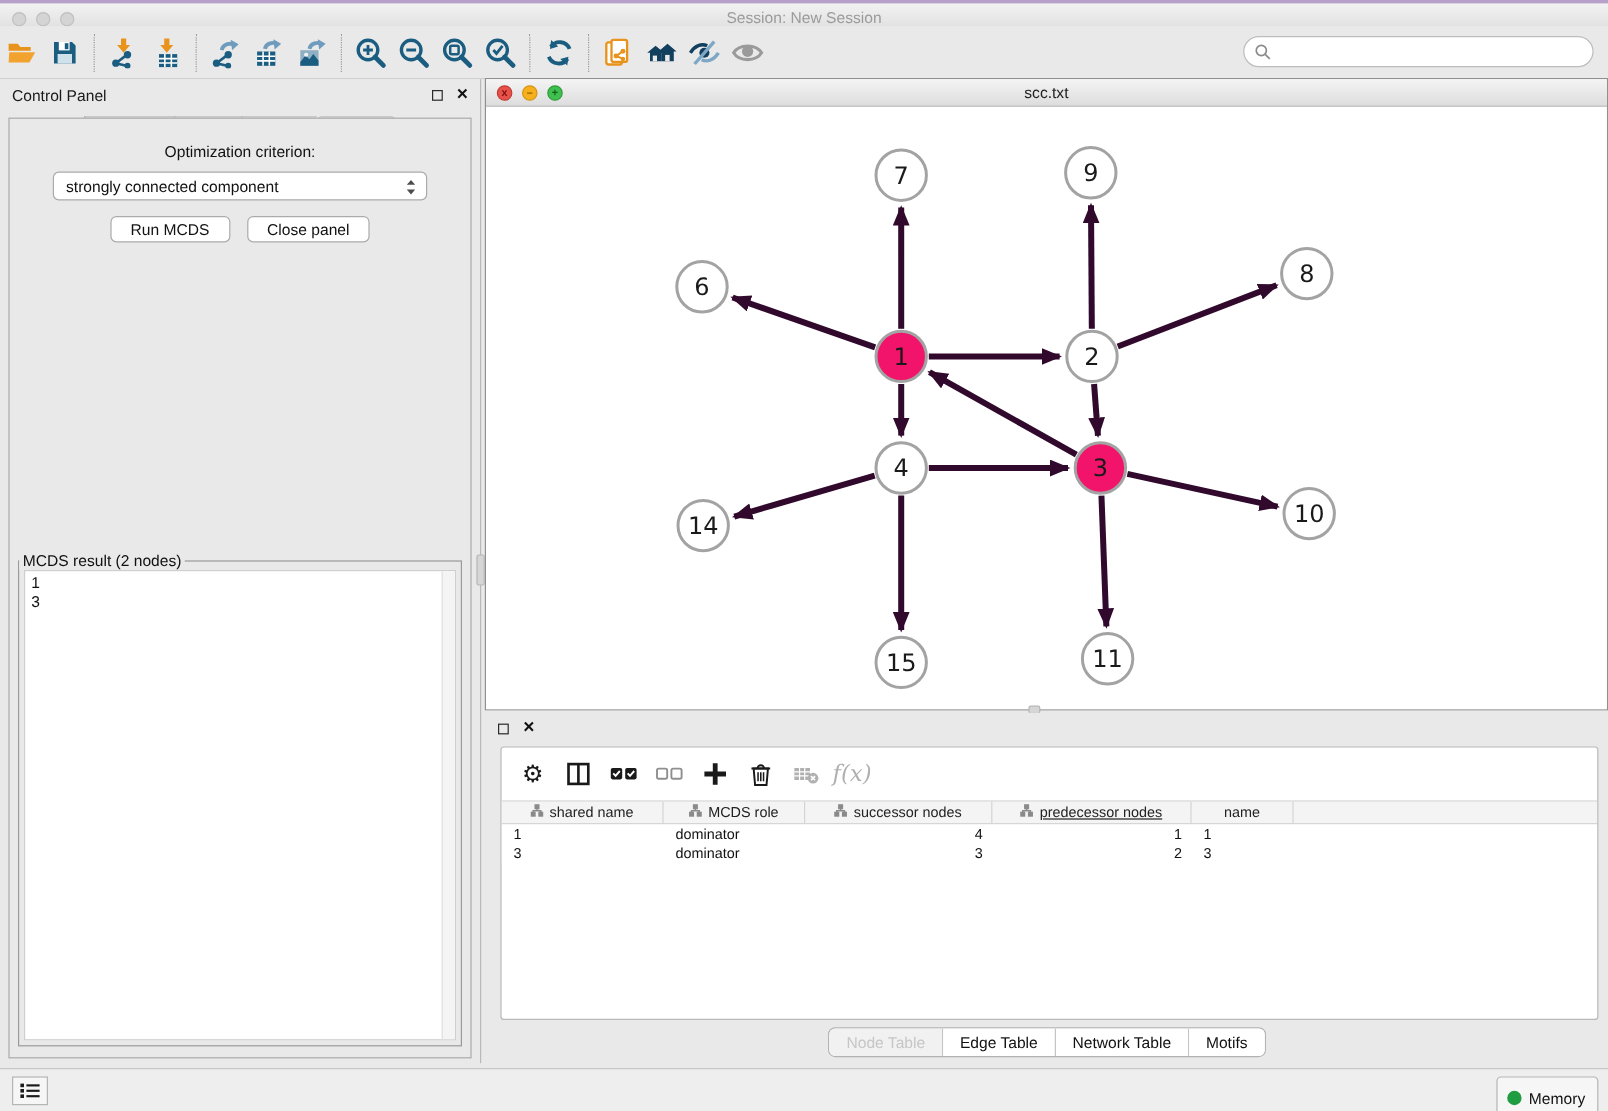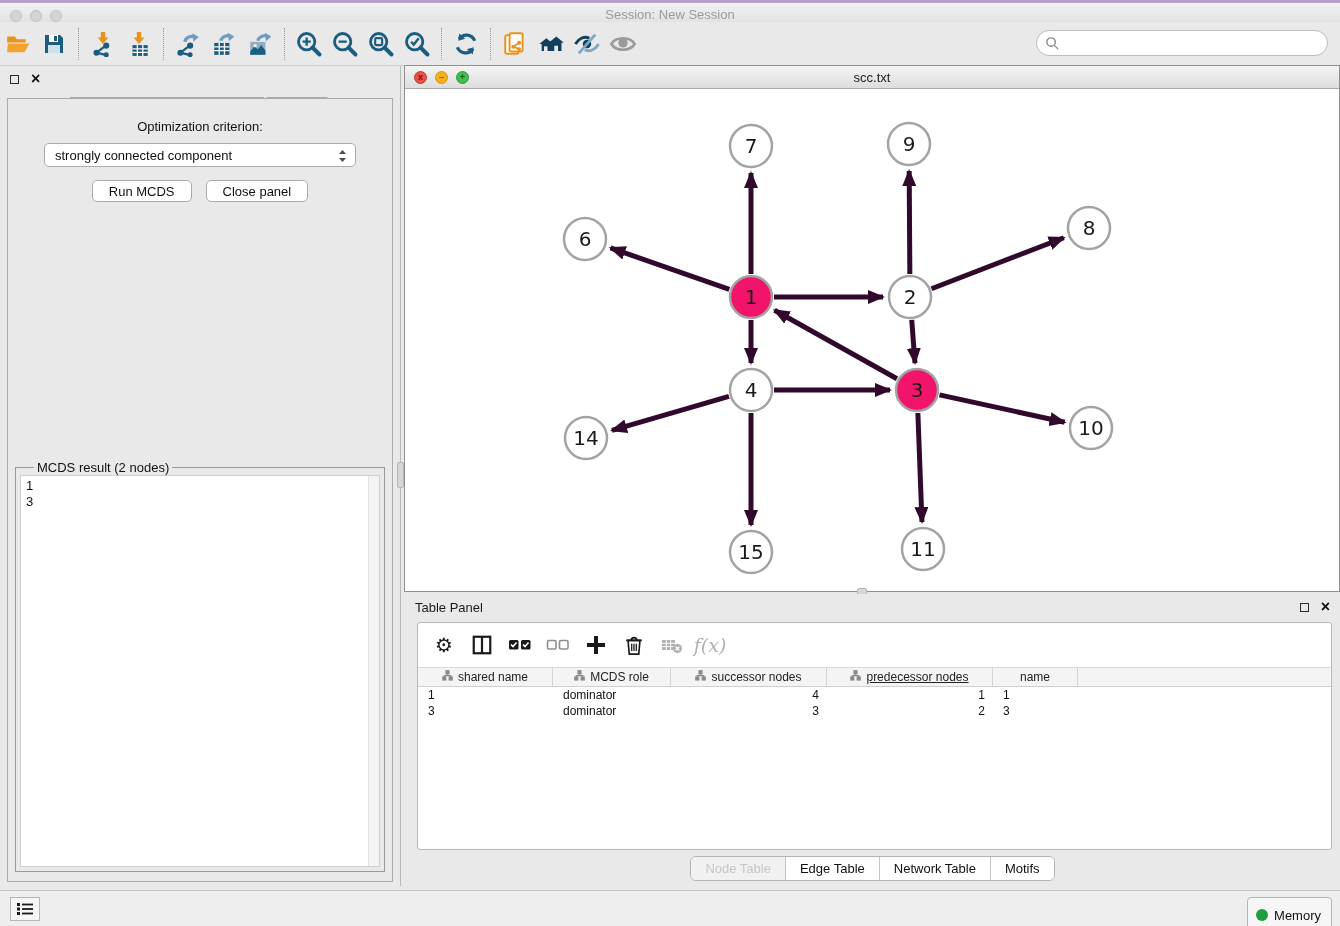--- a/index.html
+++ b/index.html
@@ -39,21 +39,21 @@
   .cp-content { position:absolute; left:7px; top:32px; right:7px; bottom:4px; border:1px solid #ababab;
     background:#e9e9e9; }
   .opt-label { text-align:center; font-size:13px; color:#111; margin-top:20px; }
   .dropdown { position:relative; margin:9px auto 0; width:312px; height:24px; background:#fff;
     border:1px solid #ababab; border-radius:5px; display:flex; align-items:center; padding:0 10px; font-size:13px; color:#111; }
   .dd-chevrons { position:absolute; right:7px; top:3px; }
   .btn-row { display:flex; justify-content:center; gap:14px; margin-top:13px; }
   .pbtn { height:22px; padding:0 16px; background:#fff; border:1px solid #ababab; border-radius:5px;
     font-size:13px; color:#111; display:flex; align-items:center; }
   .fieldset { position:absolute; left:7px; right:7px; top:368px; bottom:9px; border:1px solid #9a9a9a; }
-  .legend { position:absolute; left:18px; top:-8px; background:#e9e9e9; padding:0 3px; font-size:13px; color:#111; }
+  .legend { position:absolute; left:0; top:-8px; background:#e9e9e9; padding:0 3px; font-size:13px; color:#111; }
   .result-area { position:absolute; left:4px; right:4px; top:7px; bottom:4px; background:#fff; border:1px solid #cfcfcf; }
   .result-text { font-family:"Liberation Sans","DejaVu Sans",sans-serif; font-size:13px; color:#111;
     padding:2px 0 0 5px; white-space:pre; line-height:16px; }
   .result-scroll { position:absolute; right:0; top:0; width:11px; height:100%; background:#f4f4f4; border-left:1px solid #e0e0e0; }
 
   
   .v-grip { position:absolute; left:397px; top:462px; width:7px; height:26px; background:#d6d6d6;
     border:1px solid #b5b5b5; border-radius:2px; }
   .h-grip { position:absolute; left:857px; top:588px; width:10px; height:7px; background:#d6d6d6;
     border:1px solid #b5b5b5; border-radius:2px; }
@@ -261,20 +261,21 @@
       <svg width="15" height="15" viewBox="0 0 16 16">
           <circle cx="6.5" cy="6.5" r="4.5" stroke="#8a8a8a" stroke-width="1.5" fill="none"></circle>
           <path d="M10 10l4 4" stroke="#8a8a8a" stroke-width="1.5"></path>
         </svg>
       <input placeholder="" style="">
     </div>
   </div>
 
   <div class="control-panel">
     <div class="panel-head">
+      <span class="panel-title">Control Panel</span>
       <span class="float-btn"></span>
       <span class="close-btn">×</span>
     </div>
     <div class="ptabs">
         <div class="ptab">Network</div>
         <div class="ptab">Style</div>
         <div class="ptab">Select</div>
         <div class="ptab active">MCDS</div>
       </div>
     <div class="cp-content">
@@ -359,21 +360,20 @@
           <circle cx="518" cy="460" r="21" fill="#ffffff" stroke="#a3a3a3" stroke-width="2.5"></circle>
           <text x="518" y="467" text-anchor="middle" font-size="20" fill="#1a1a1a" font-family="&quot;DejaVu Sans&quot;, sans-serif">11</text>
         </svg>
     </div>
   </div>
 
   <div class="h-grip"></div>
 
   <div class="table-panel">
     <div class="panel-head">
-      <span class="panel-title">Table Panel</span>
       <span class="float-btn"></span>
       <span class="close-btn">×</span>
     </div>
     <div class="tp-card">
       <div class="tp-toolbar">
         <div class="tp-ibtn">
             <span class="gear-glyph">⚙</span>
           </div>
         <div class="tp-ibtn">
           <svg width="22" height="22" viewBox="0 0 24 24">

